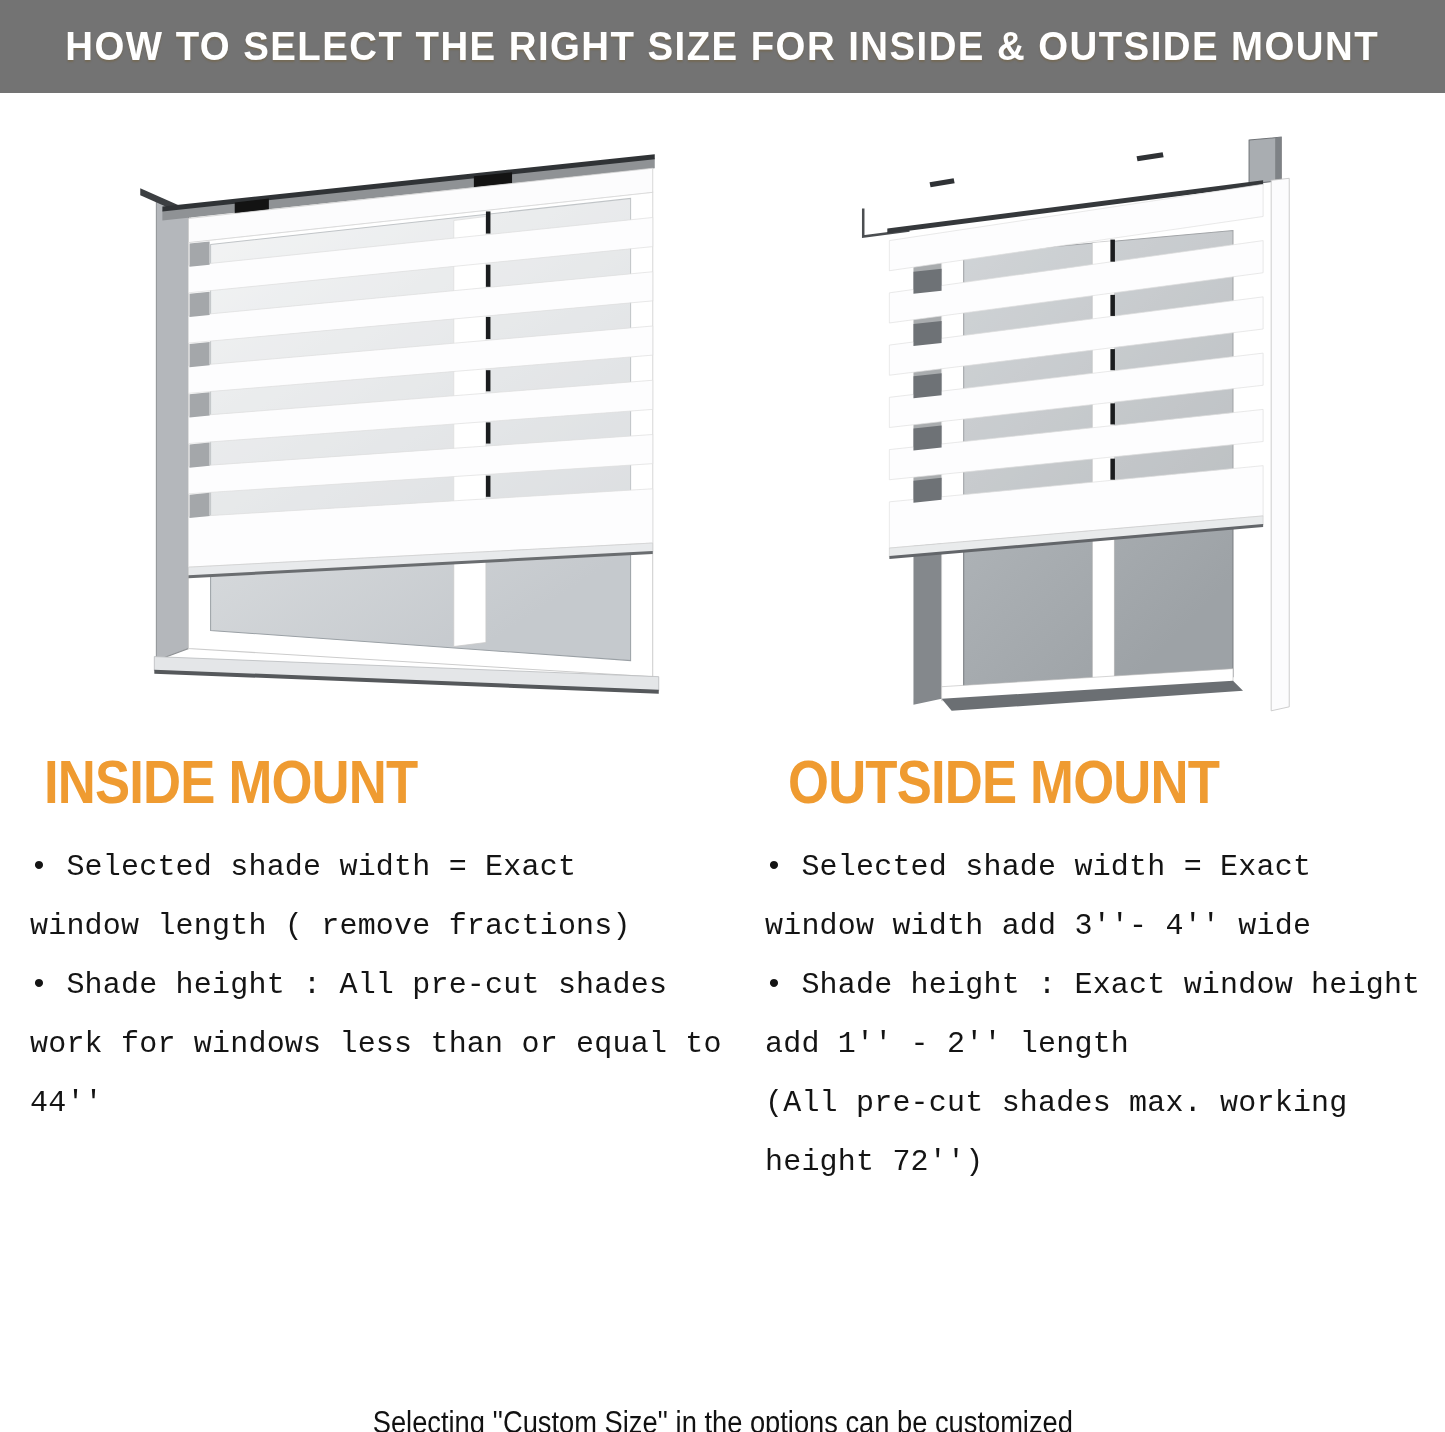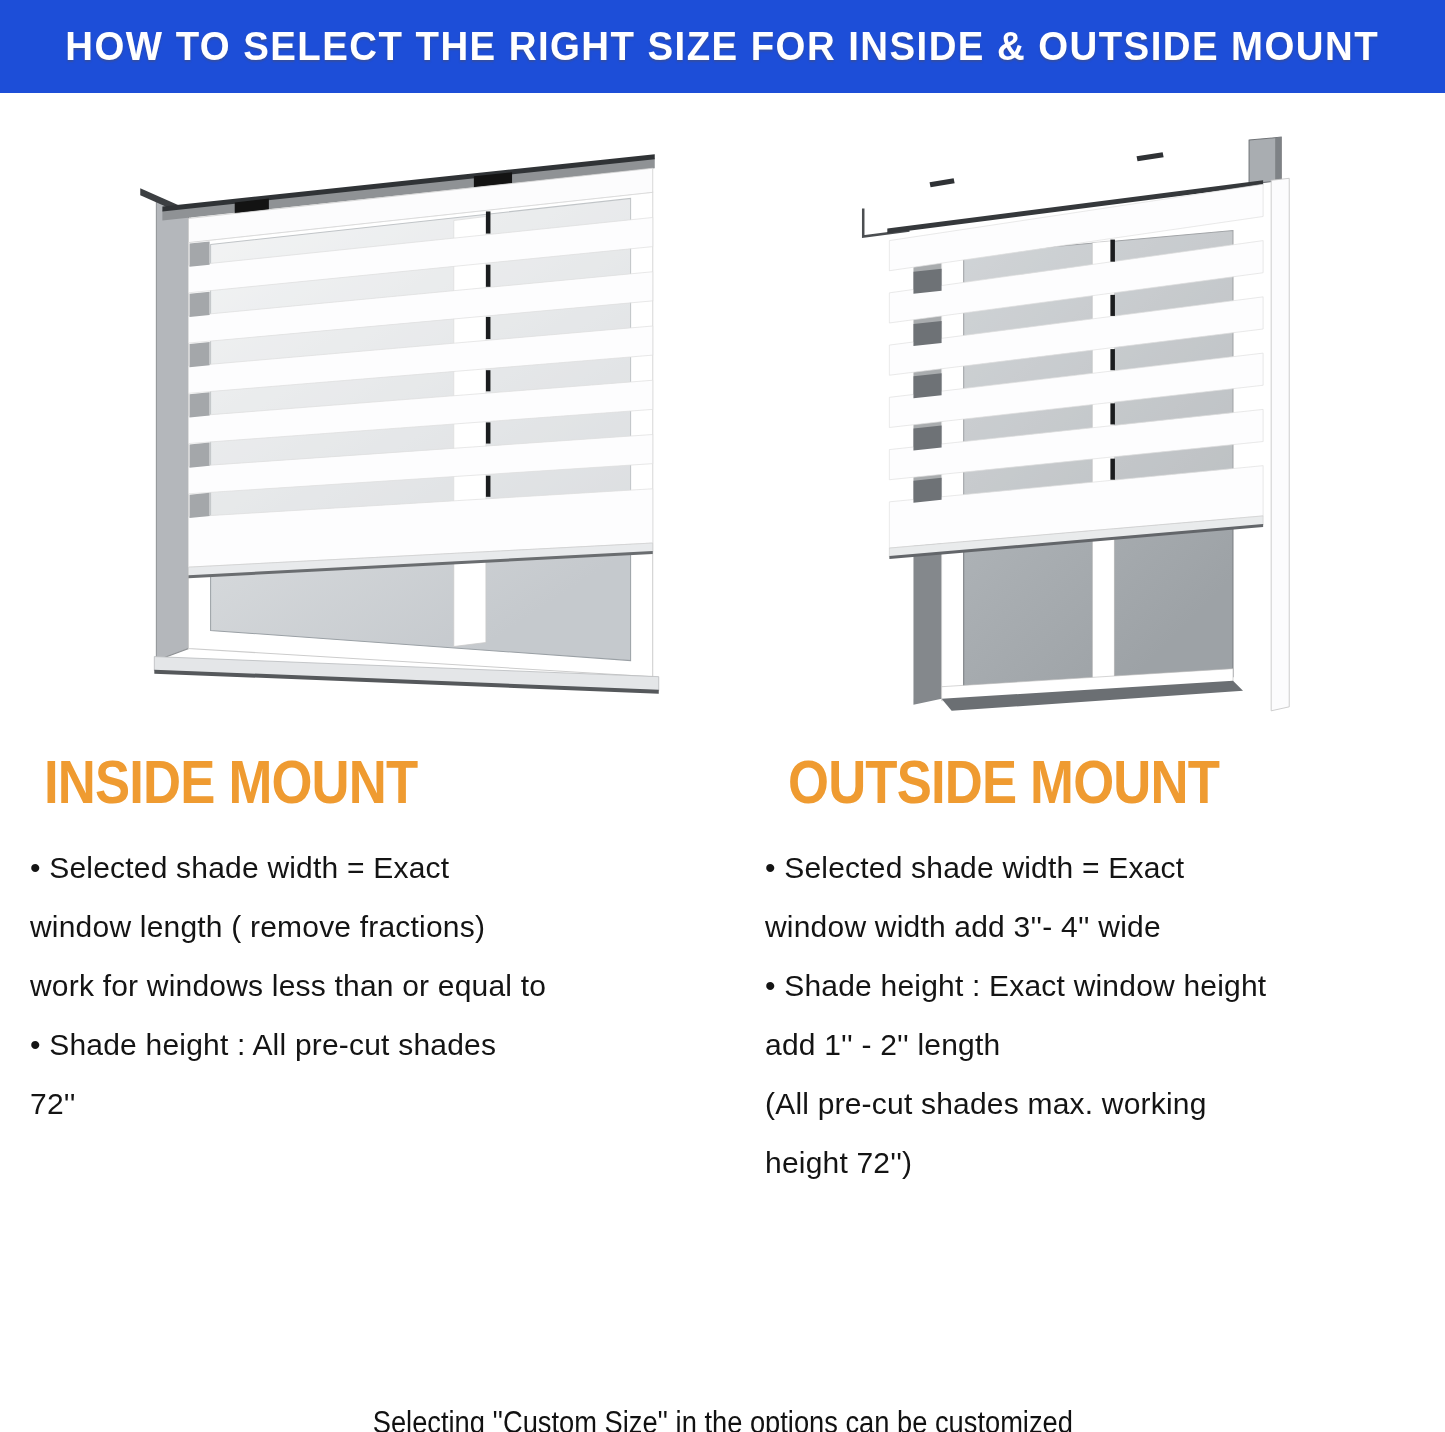--- a/index.html
+++ b/index.html
@@ -25,34 +25,34 @@
     position:absolute;top:746px;font-size:62px;font-weight:bold;
     color:#EF9B31;transform:scaleX(0.85);transform-origin:left top;
     white-space:nowrap;letter-spacing:-1px;
   }
   .heading-inside{left:44px;}
   .heading-outside{left:788px;}
   .col{position:absolute;top:838px;width:690px;color:#141414;
     font-size:30px;letter-spacing:0.2px;}
   .col-inside{left:30px;}
   .col-outside{left:765px;}
-  .col .line{height:59px;line-height:59px;white-space:nowrap;}
+  .col .line{height:59px;line-height:59px;white-space:nowrap;font-family:Liberation Mono, monospace;}
   .footer-note{
     position:absolute;left:0;top:1390px;width:1445px;height:42px;
     display:flex;justify-content:center;align-items:center;margin-top:12px;
   }
   .footer-note span{
     font-size:31px;color:#111;white-space:nowrap;
     transform:scaleX(0.88);line-height:40px;
   }
 </style>
 </head>
 <body>
 
-<div class="banner" style="background: #1d4ed8;">
+<div class="banner" style="background: #737373;">
   <div class="banner-title">HOW TO SELECT THE RIGHT SIZE FOR INSIDE &amp; OUTSIDE MOUNT</div>
 </div>
 
 <div class="illus illus-left">
 <svg viewBox="0 0 560 625" xmlns="http://www.w3.org/2000/svg">
   <defs>
     <linearGradient id="glassA" x1="0" y1="0" x2="0.6" y2="1">
       <stop offset="0" stop-color="#eceeef"></stop>
       <stop offset="1" stop-color="#c5c9cd"></stop>
     </linearGradient>
@@ -200,23 +200,23 @@
   </g>
 </svg>
 </div>
 
 <div class="mount-heading heading-inside" style="color: rgb(239, 155, 49);">INSIDE MOUNT</div>
 <div class="mount-heading heading-outside" style="color: rgb(239, 155, 49);">OUTSIDE MOUNT</div>
 
 <div class="col col-inside" style="color: rgb(20, 20, 20);">
   <div class="line">•  Selected shade width = Exact</div>
   <div class="line">window length ( remove fractions)</div>
+  <div class="line">•  Shade height : All pre-cut shades</div>
   <div class="line">work for windows less than or equal to</div>
-  <div class="line">•  Shade height : All pre-cut shades</div>
-  <div class="line">72''</div>
+  <div class="line">44''</div>
 </div>
 
 <div class="col col-outside" style="color: rgb(20, 20, 20);">
   <div class="line">•  Selected shade width = Exact</div>
   <div class="line">window width add 3''- 4'' wide</div>
   <div class="line">•  Shade height : Exact window height</div>
   <div class="line">add 1'' - 2'' length</div>
   <div class="line">(All pre-cut shades max. working</div>
   <div class="line">height 72'')</div>
 </div>

